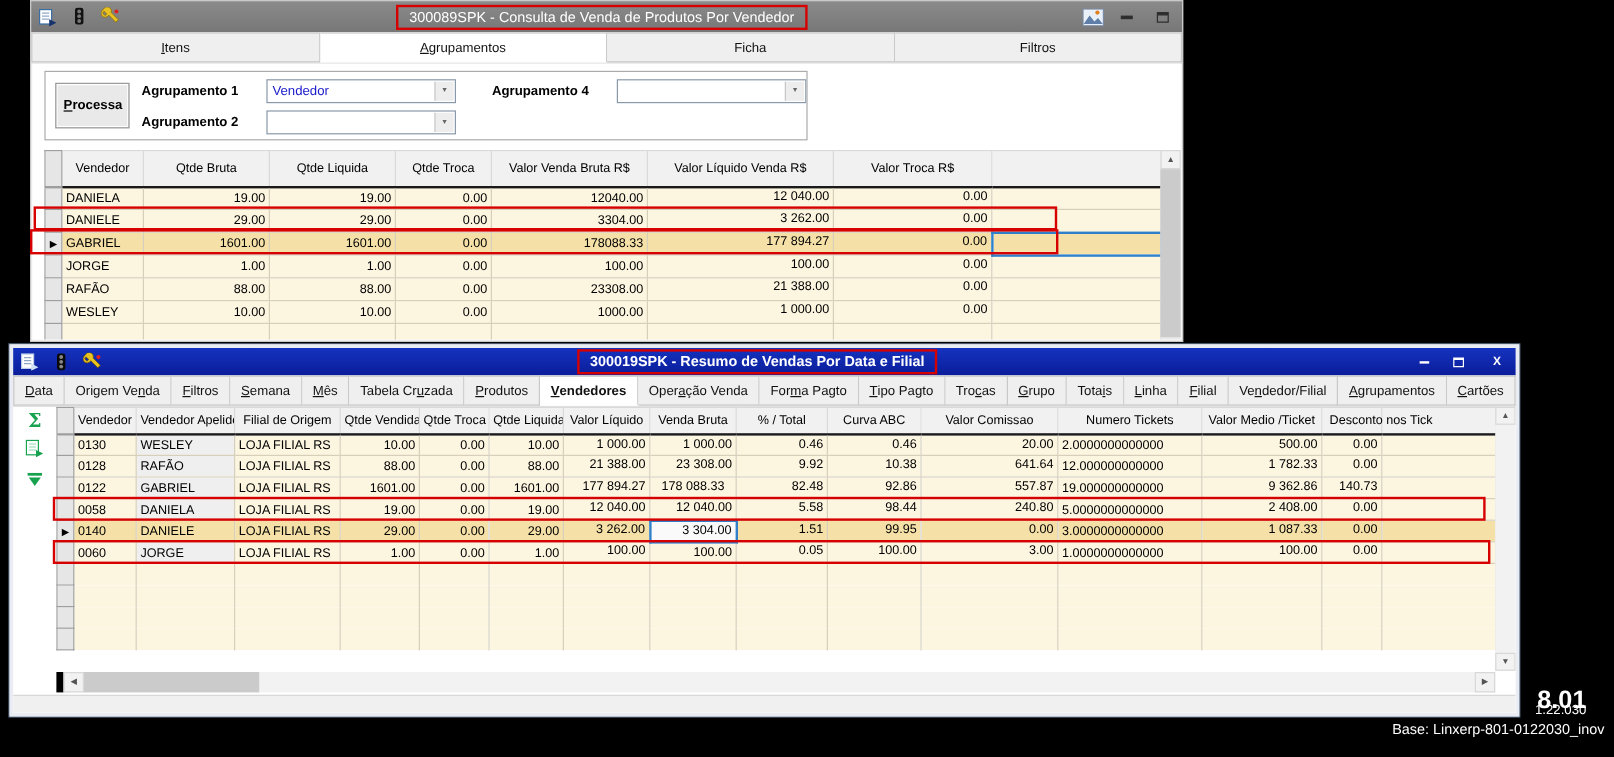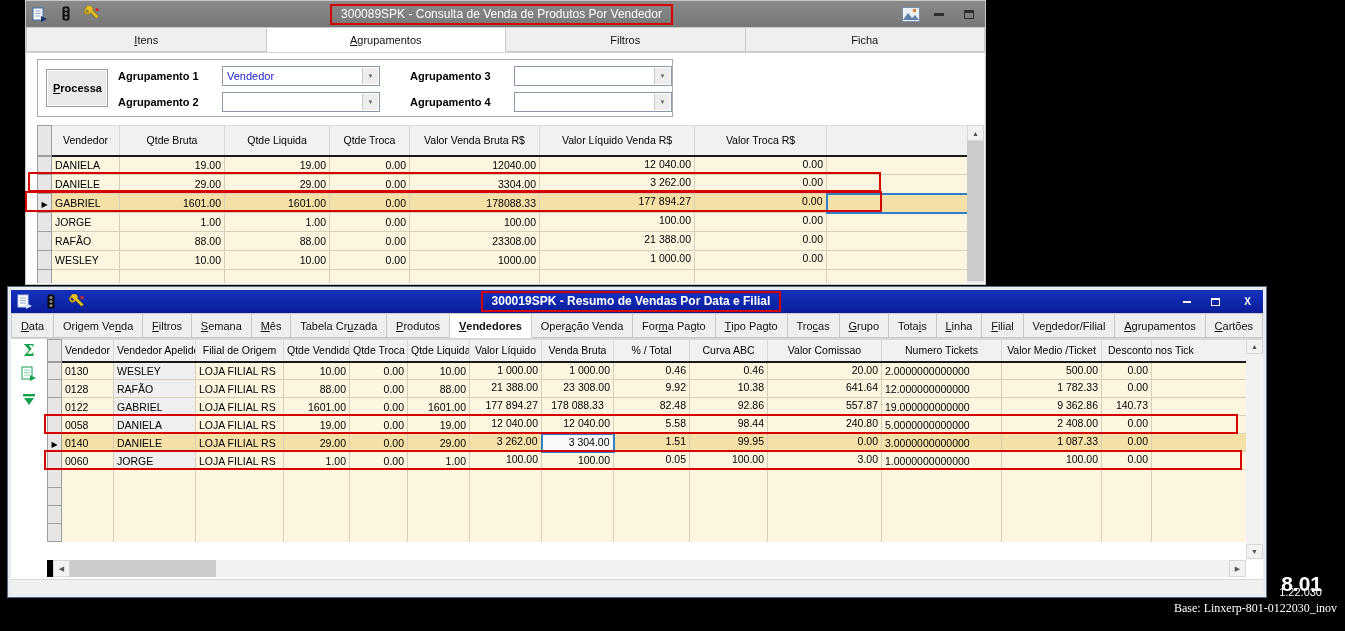--- a/index.html
+++ b/index.html
@@ -111,21 +111,21 @@
                     border-top:1px solid #D8D8D8;}
 
   
   .redbox{position:absolute;border:2px solid var(--anno);z-index:50;pointer-events:none;}
   #annotations{position:absolute;inset:0;z-index:50;pointer-events:none;}
 
   
   .blacktext{position:absolute;color:#FFF;z-index:5;white-space:nowrap;}
   #ver-big{right:23px;top:562px;font-size:21px;font-weight:bold;margin-top:10px;}
   #ver-small{right:23px;top:586px;font-size:11px;}
-  #base-text{right:8px;top:601px;font-size:12px;font-family:Liberation Serif, serif;}
+  #base-text{right:8px;top:601px;font-size:12px;}
 </style>
 </head>
 <body style="--anno: #D60000;">
 
 <div id="stage">
 
   <section class="win" id="top-window">
     <header class="tb tb-gray">
       <span class="tbi">
         <svg width="16" height="15" viewBox="0 0 16 15">
@@ -161,43 +161,36 @@
       <span class="cbtn">
           <span class="bar"></span>
         </span>
       <span class="cbtn">
           <span class="box"></span>
         </span>
     </header>
     <nav class="tabstrip" id="top-tabs">
         <div class="tab"><u>I</u>tens</div>
         <div class="tab active"><u>A</u>grupamentos</div>
+        <div class="tab">Ficha</div>
         <div class="tab">Filtros</div>
-        <div class="tab">Ficha</div>
       </nav>
     <div class="client">
       <div class="groupbox">
         <button class="btn" id="processa-btn"><u>P</u>rocessa</button>
         <div id="groupings">
             <div class="gitem">
               <span class="glabel">Agrupamento 1</span>
               <span class="combo">
                 <span class="val">Vendedor</span>
                 <span class="cb">▼</span>
               </span>
             </div>
             <div class="gitem">
               <span class="glabel">Agrupamento 2</span>
-              <span class="combo">
-                <span class="val"></span>
-                <span class="cb">▼</span>
-              </span>
-            </div>
-            <div class="gitem">
-              <span class="glabel">Agrupamento 3</span>
               <span class="combo">
                 <span class="val"></span>
                 <span class="cb">▼</span>
               </span>
             </div>
             <div class="gitem">
               <span class="glabel">Agrupamento 4</span>
               <span class="combo">
                 <span class="val"></span>
                 <span class="cb">▼</span>

